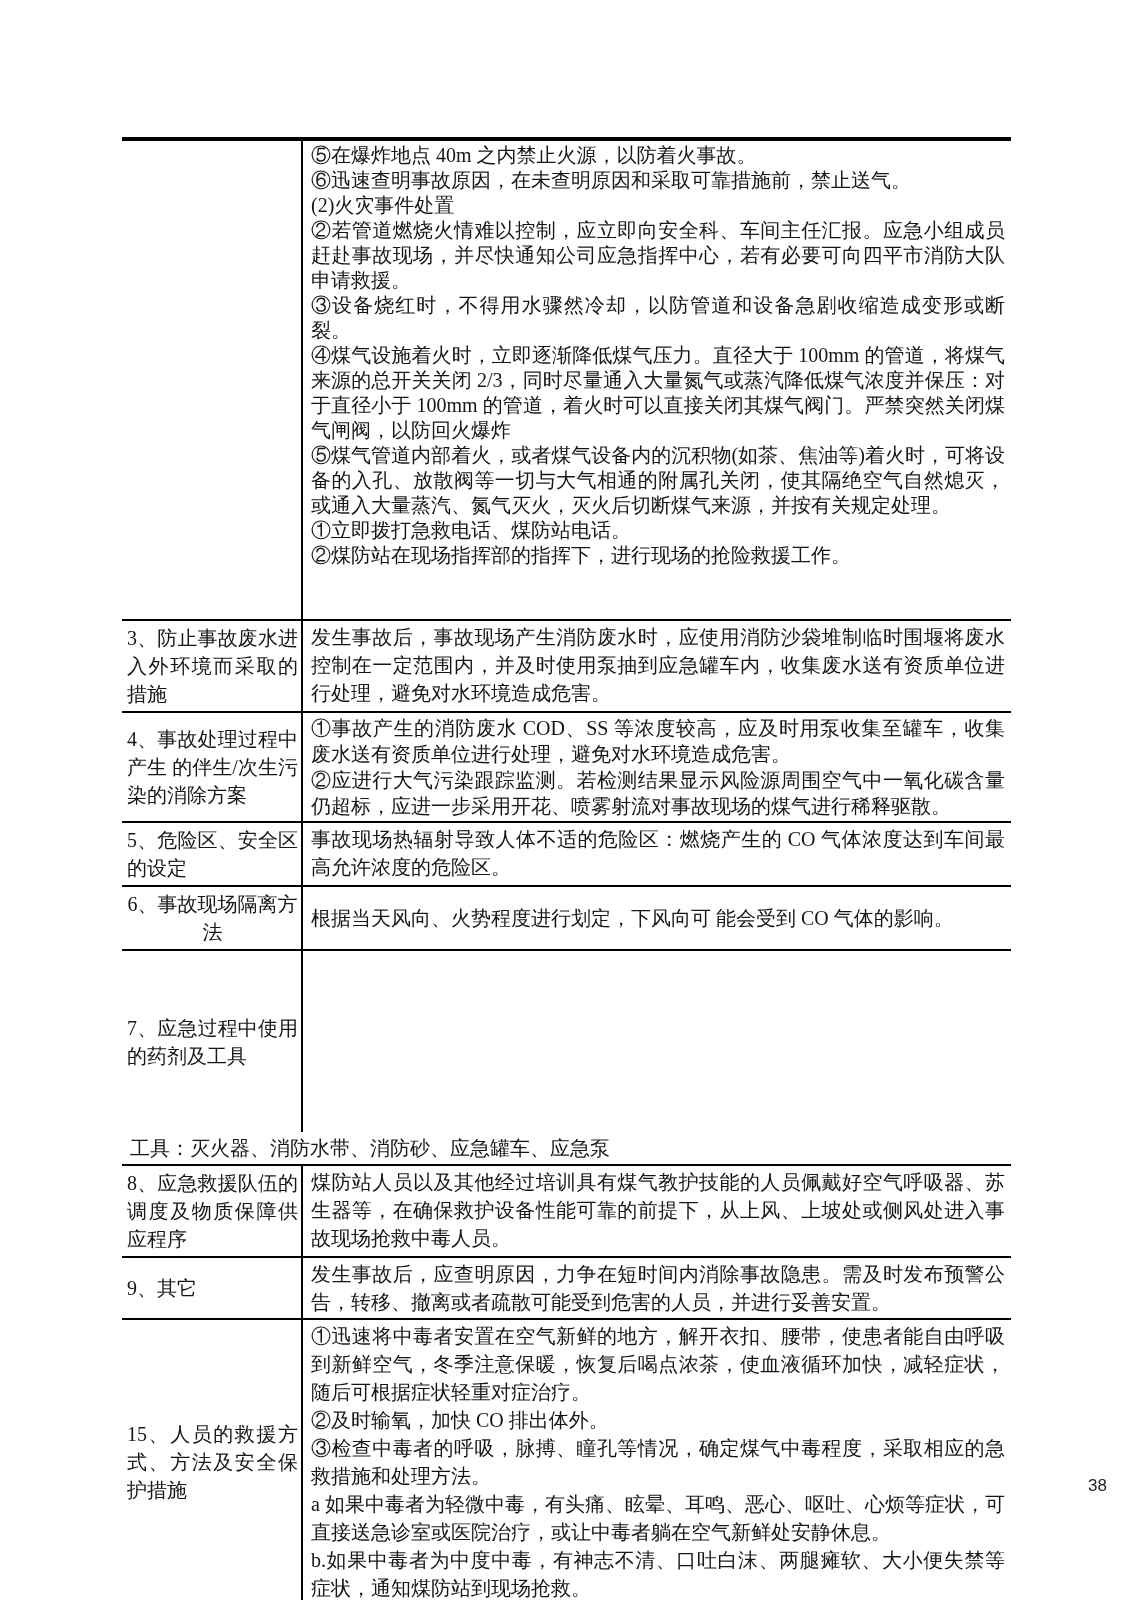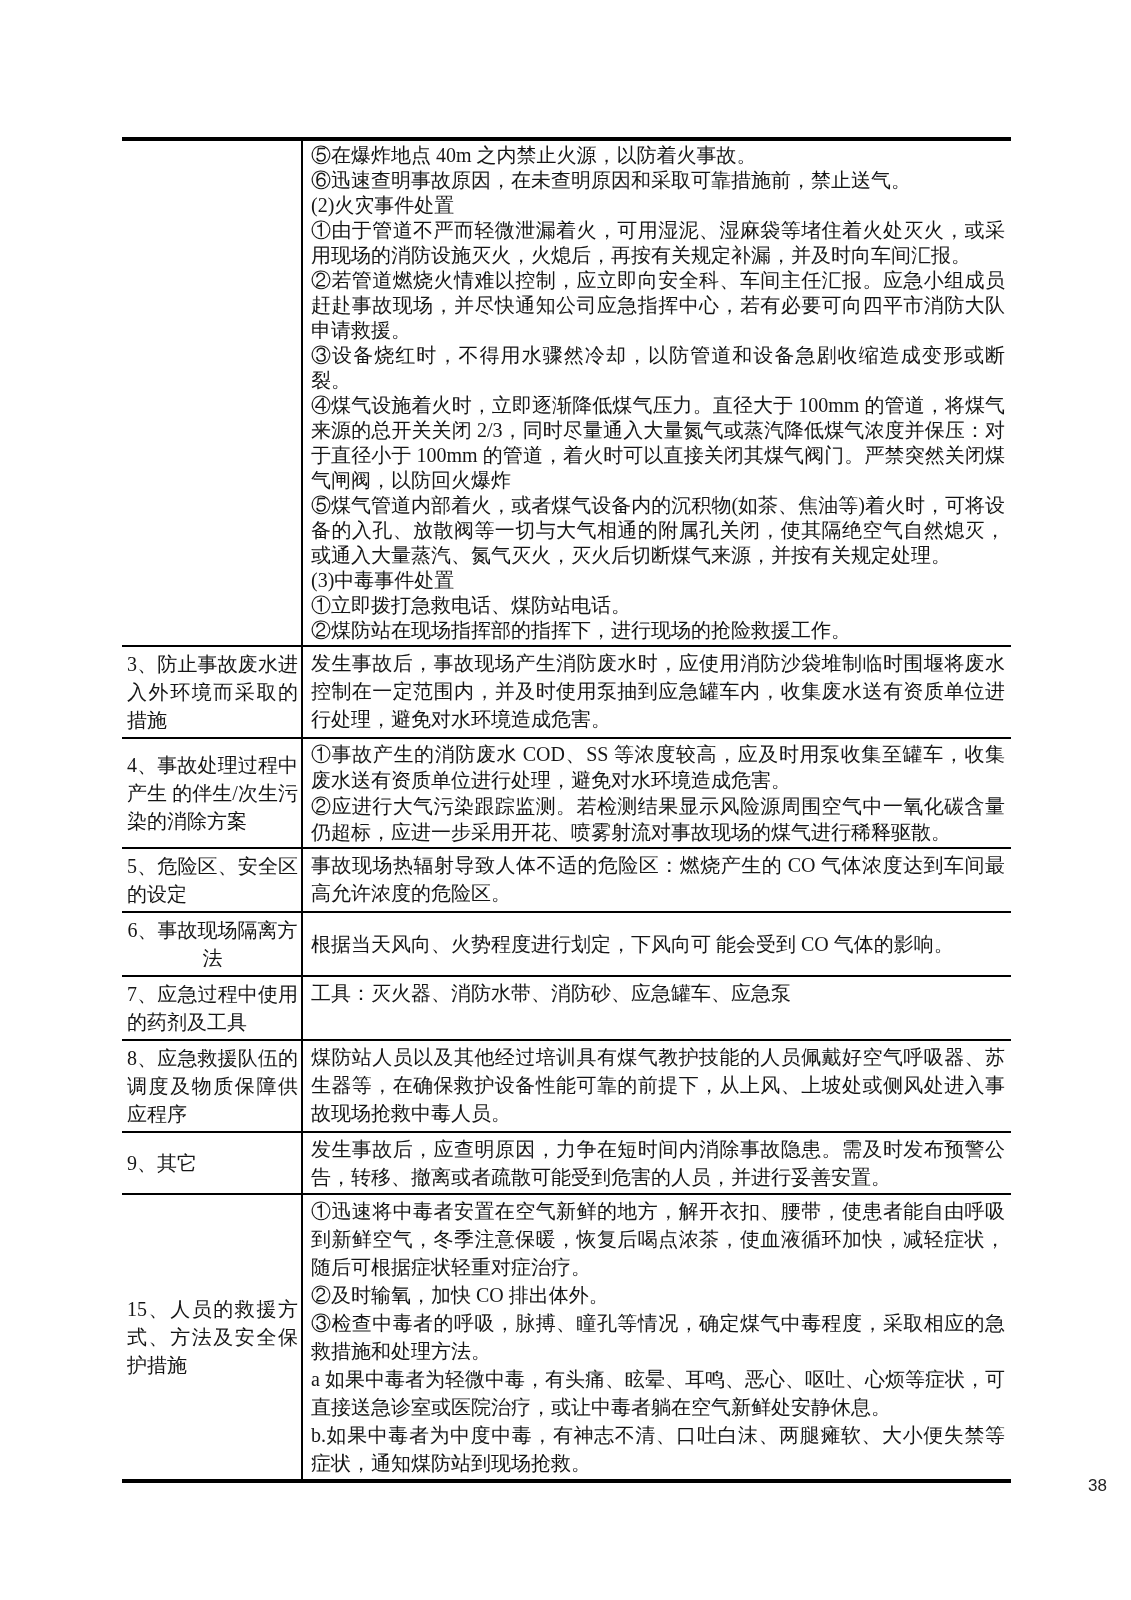--- a/index.html
+++ b/index.html
@@ -88,26 +88,24 @@
   <div class="doc-table">
 
     <div class="t-row" style="min-height:478px;">
       <div class="cell-label">
         <div class="para"></div>
       </div>
       <div class="cell-content top tight">
         <div class="para">⑤在爆炸地点 40m 之内禁止火源，以防着火事故。</div>
         <div class="para">⑥迅速查明事故原因，在未查明原因和采取可靠措施前，禁止送气。</div>
         <div class="para">(2)火灾事件处置</div>
-        <div class="para">①由于管道不严而轻微泄漏着火，可用湿泥、湿麻袋等堵住着火处灭火，或采用现场的消防设施灭火，火熄后，再按有关规定补漏，并及时向车间汇报。</div>
         <div class="para">②若管道燃烧火情难以控制，应立即向安全科、车间主任汇报。应急小组成员赶赴事故现场，并尽快通知公司应急指挥中心，若有必要可向四平市消防大队申请救援。</div>
         <div class="para">③设备烧红时，不得用水骤然冷却，以防管道和设备急剧收缩造成变形或断裂。</div>
         <div class="para">④煤气设施着火时，立即逐渐降低煤气压力。直径大于 100mm 的管道，将煤气来源的总开关关闭 2/3，同时尽量通入大量氮气或蒸汽降低煤气浓度并保压：对于直径小于 100mm 的管道，着火时可以直接关闭其煤气阀门。严禁突然关闭煤气闸阀，以防回火爆炸</div>
         <div class="para">⑤煤气管道内部着火，或者煤气设备内的沉积物(如茶、焦油等)着火时，可将设备的入孔、放散阀等一切与大气相通的附属孔关闭，使其隔绝空气自然熄灭，或通入大量蒸汽、氮气灭火，灭火后切断煤气来源，并按有关规定处理。</div>
-        <div class="para">(3)中毒事件处置</div>
         <div class="para">①立即拨打急救电话、煤防站电话。</div>
         <div class="para">②煤防站在现场指挥部的指挥下，进行现场的抢险救援工作。</div>
       </div>
     </div>
 
 
     <div class="t-row" style="min-height:84px;">
       <div class="cell-label">
         <div class="para">3、防止事故废水进入外环境而采取的措施</div>
       </div>
@@ -137,21 +135,21 @@
 
     <div class="t-row" style="min-height:53px;">
       <div class="cell-label center">
         <div class="para" style="text-align:center;">6、事故现场隔离方法</div>
       </div>
       <div class="cell-content">
         <div class="para">根据当天风向、火势程度进行划定，下风向可 能会受到 CO 气体的影响。</div>
       </div>
     </div>
 
-    <div class="t-row" style="min-height:52px;">
+    <div class="t-row" style="min-height:52px;flex-direction:column;">
       <div class="cell-label">
         <div class="para">7、应急过程中使用的药剂及工具</div>
       </div>
       <div class="cell-content top">
         <div class="para">工具：灭火器、消防水带、消防砂、应急罐车、应急泵</div>
       </div>
     </div>
 
     <div class="t-row" style="min-height:88px;">
       <div class="cell-label">

